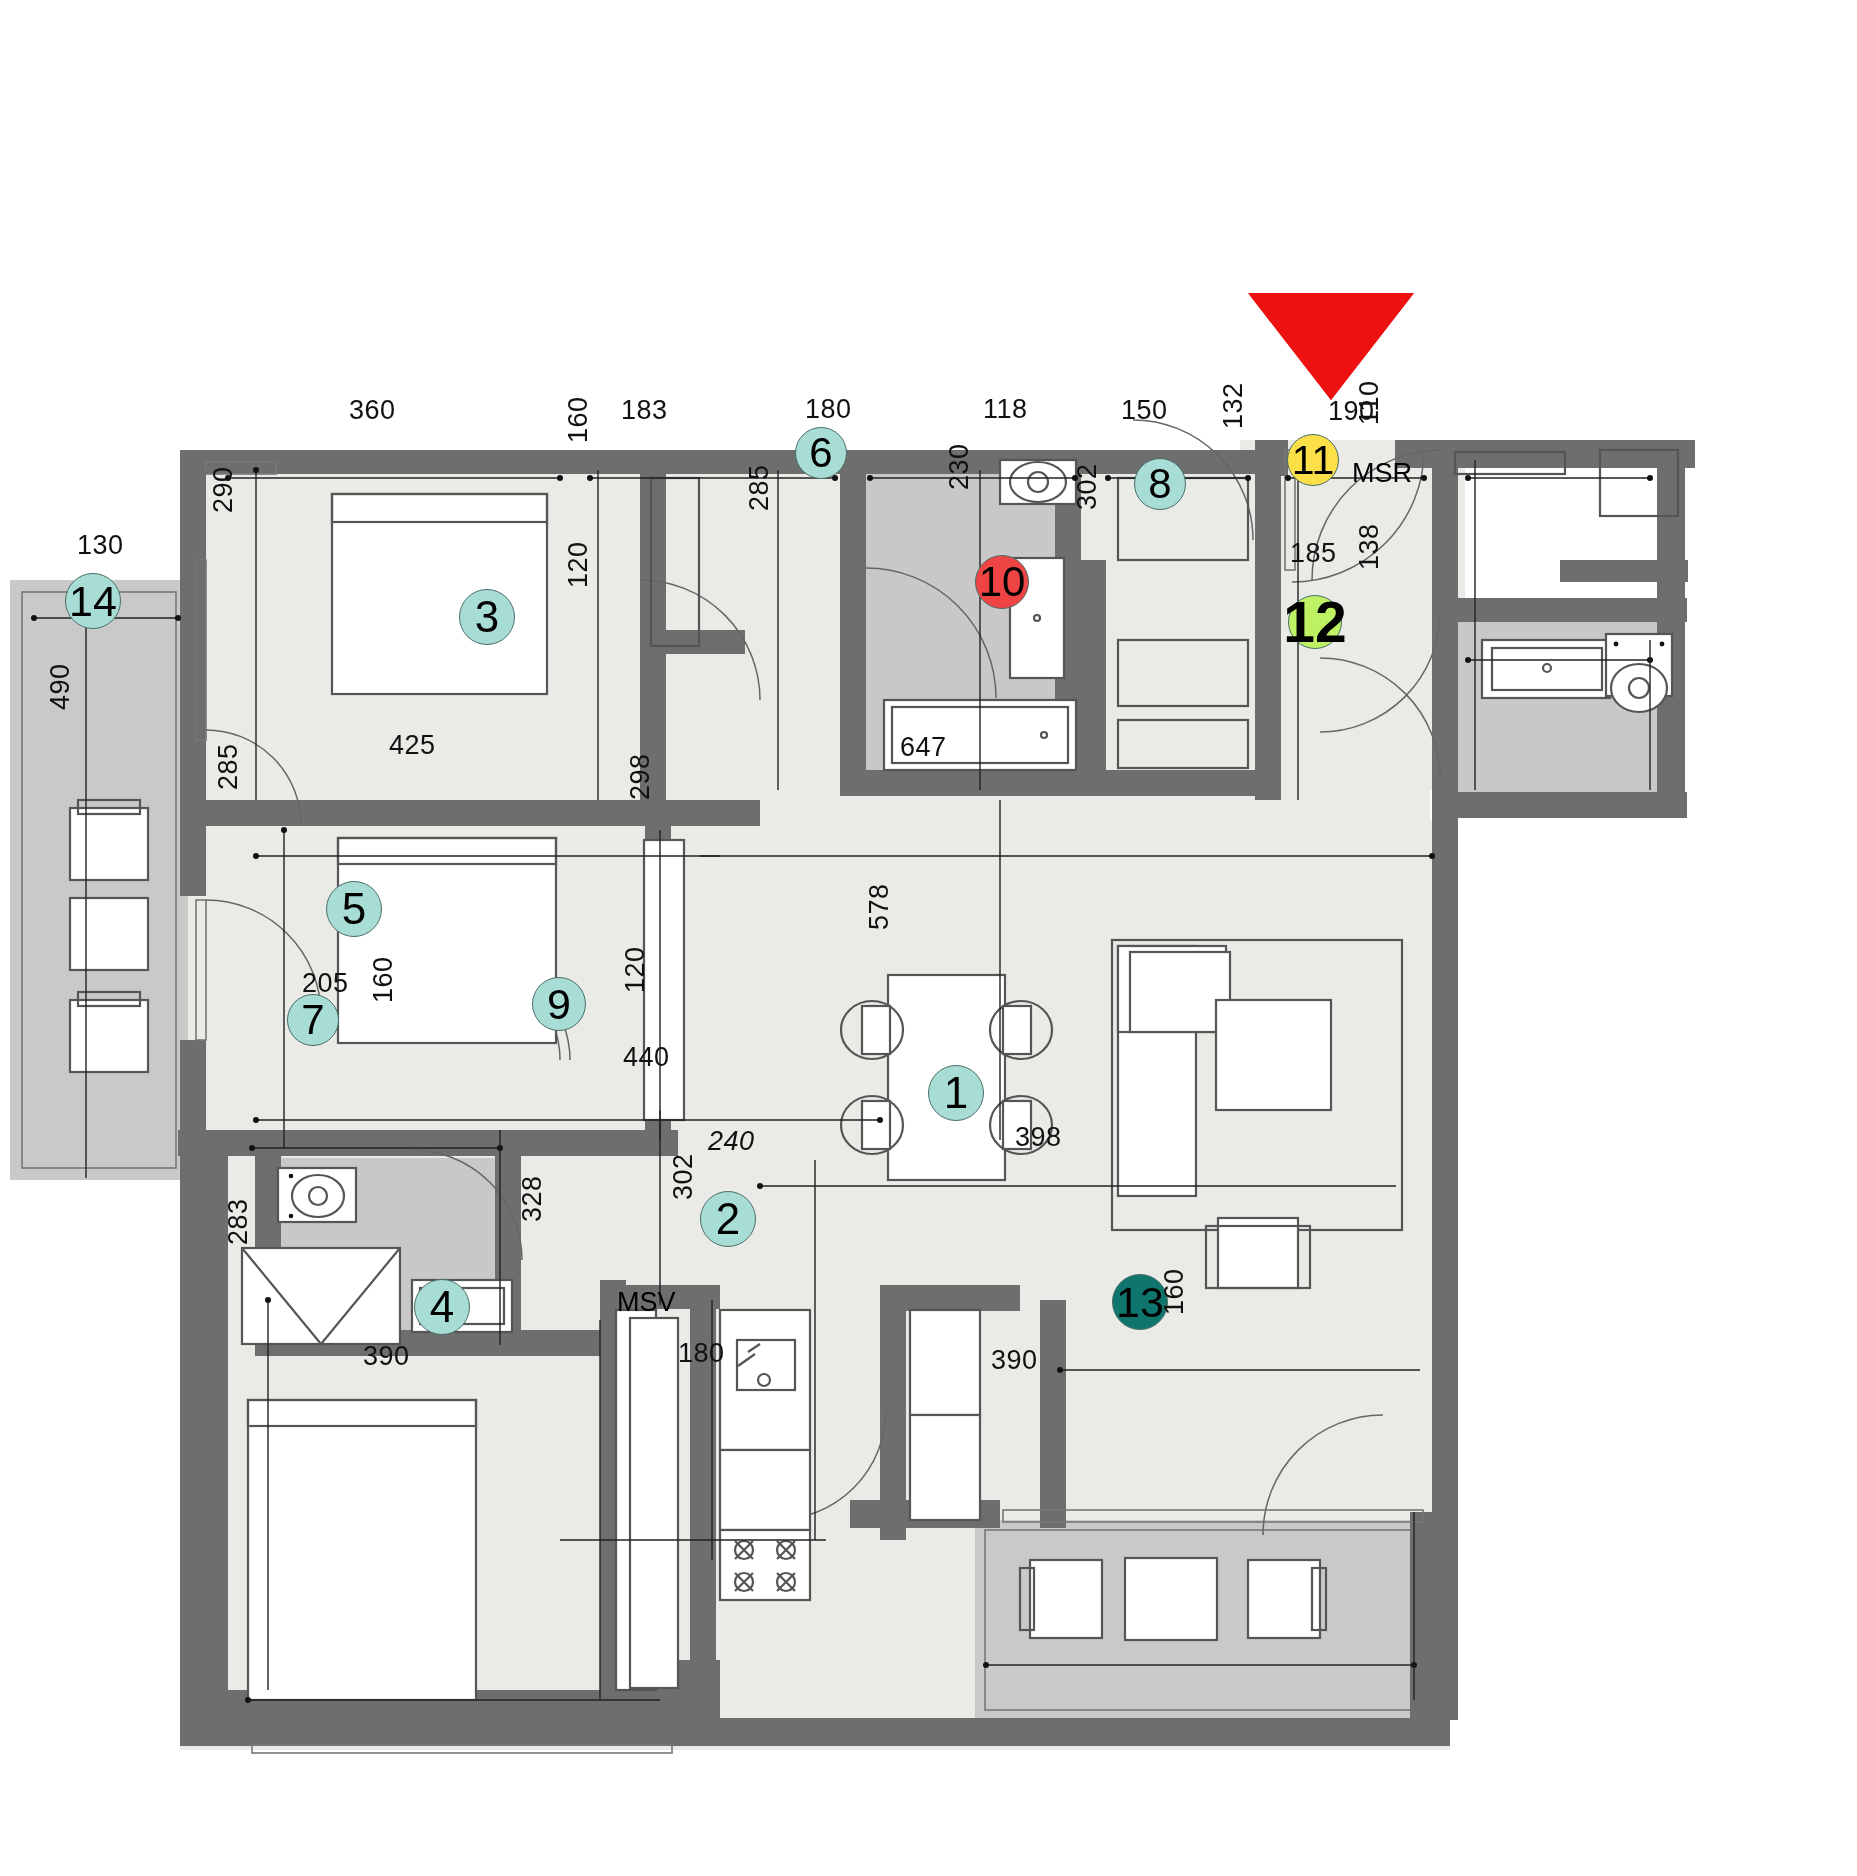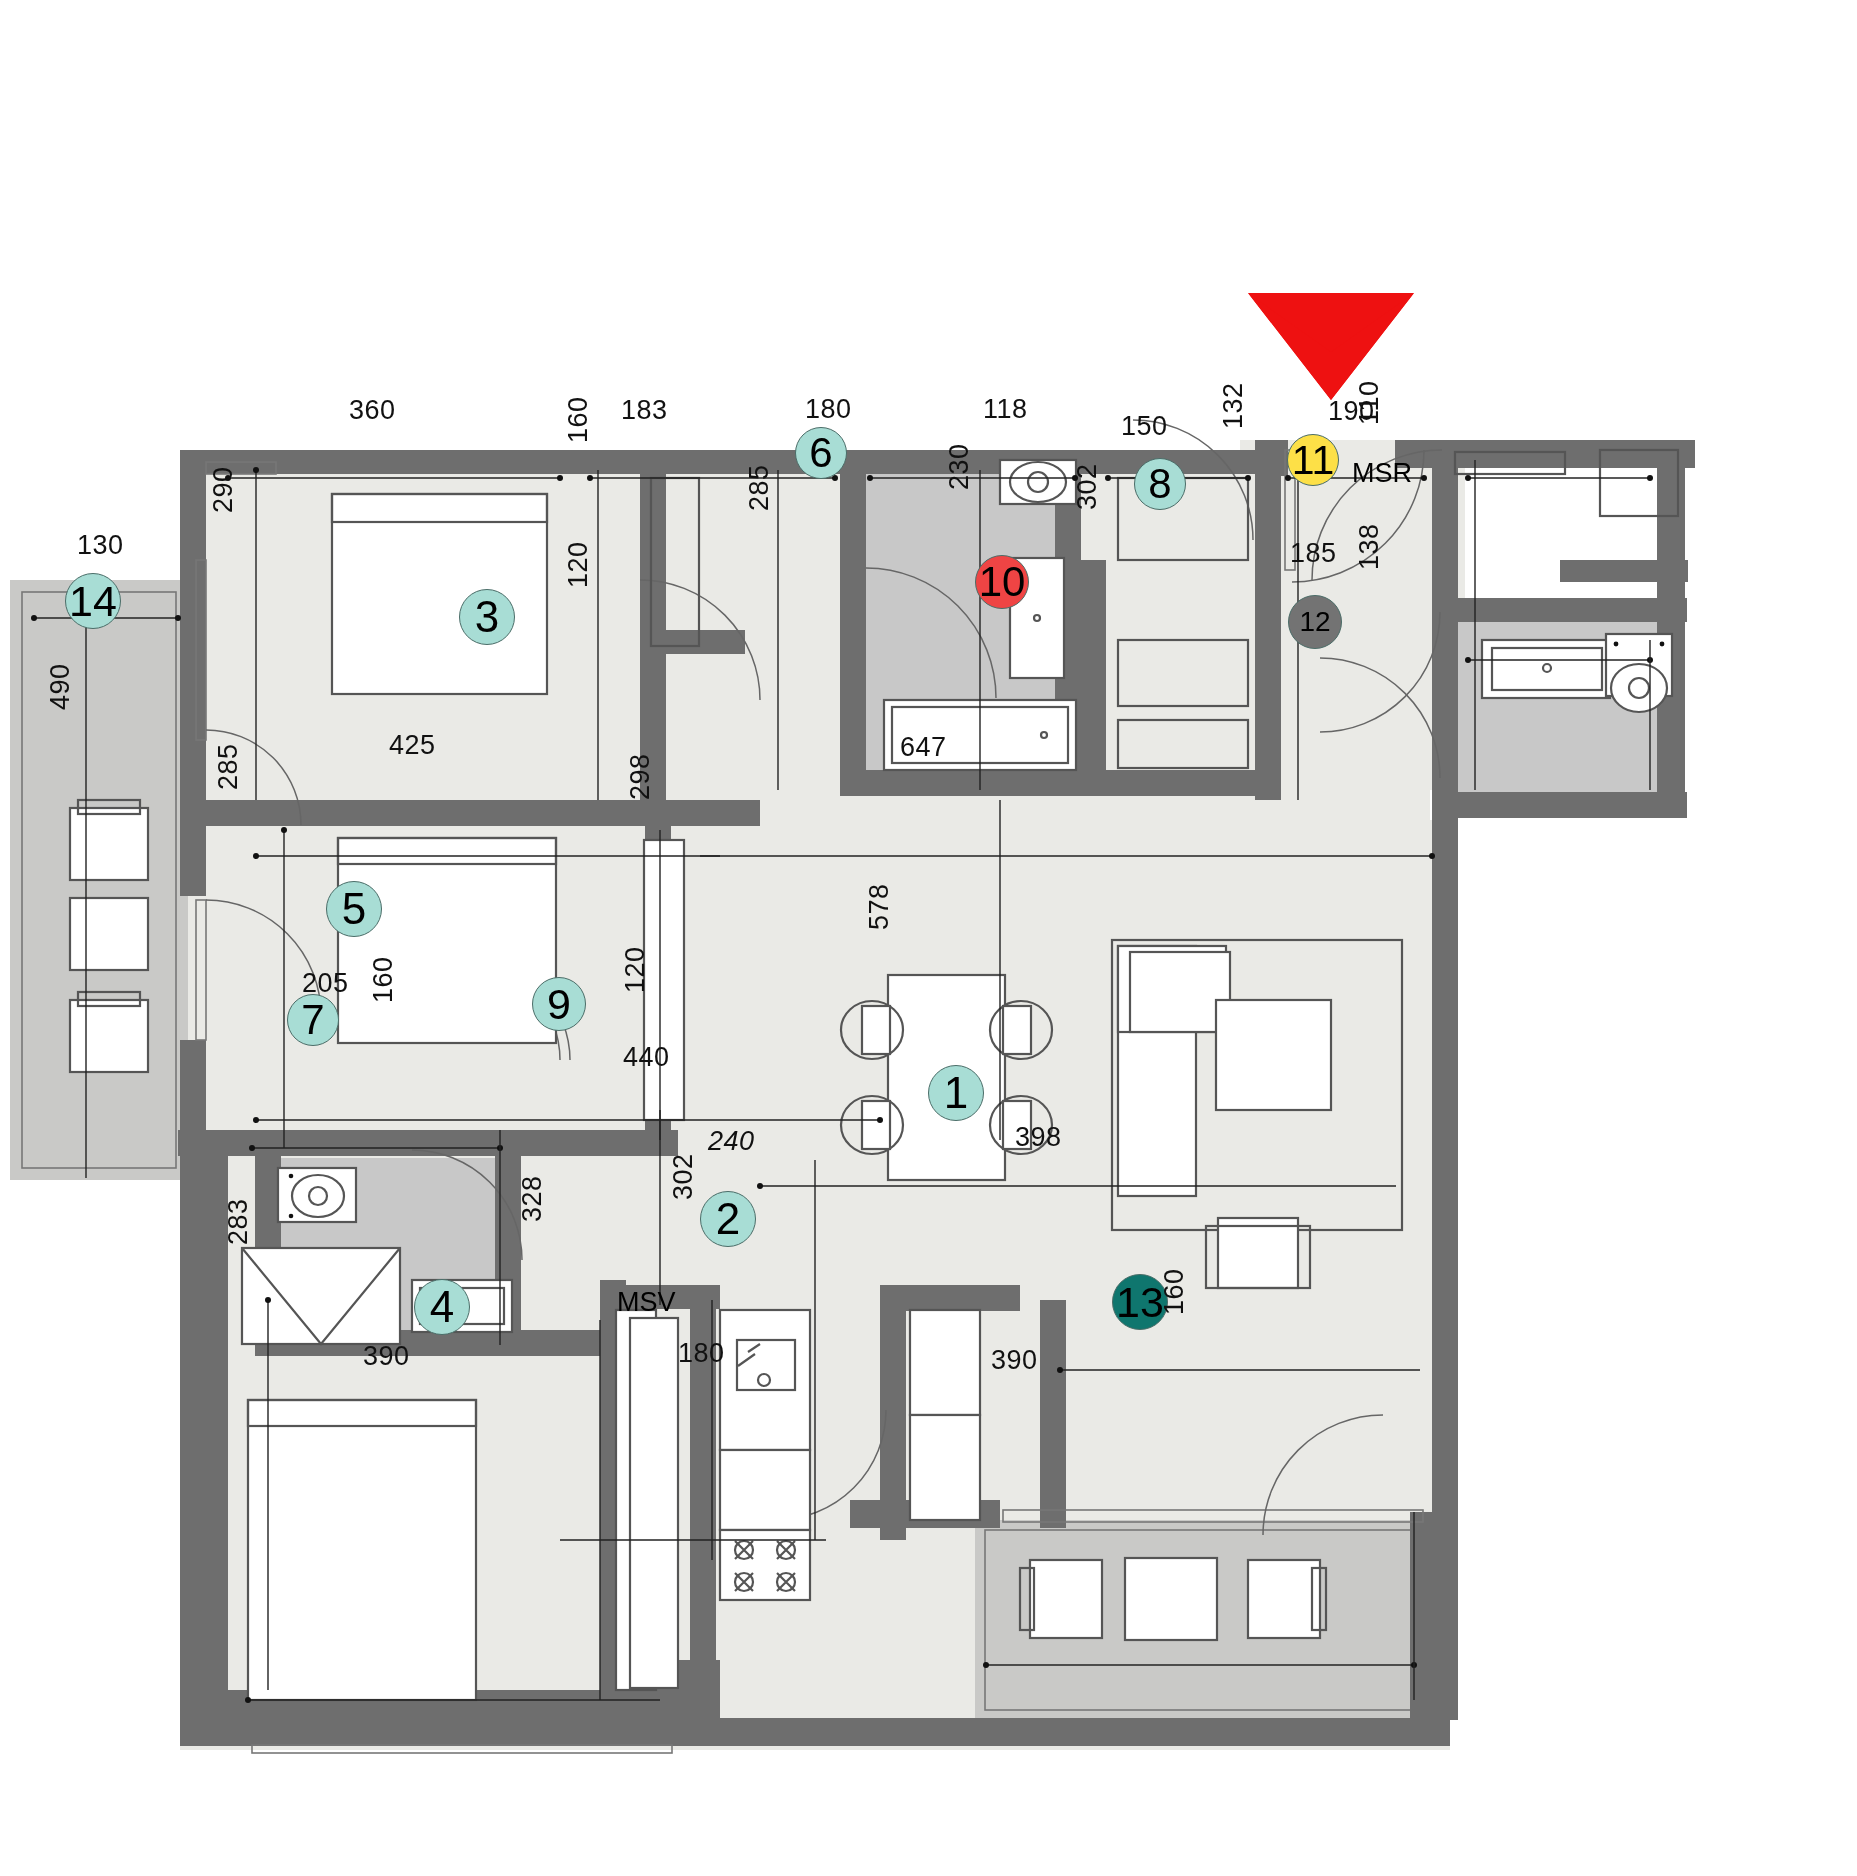--- a/index.html
+++ b/index.html
@@ -327,36 +327,36 @@
       <div class="rmark" style="left: 700px; top: 1191px; width: 54px; height: 54px; font-size: 44px; background: rgb(168, 221, 213); border-color: rgb(75, 109, 104);">2</div>
       <div class="rmark" style="left: 459px; top: 589px; width: 54px; height: 54px; font-size: 44px; background: rgb(168, 221, 213); border-color: rgb(75, 109, 104);">3</div>
       <div class="rmark" style="left: 414px; top: 1279px; width: 54px; height: 54px; font-size: 44px; background: rgb(168, 221, 213); border-color: rgb(75, 109, 104);">4</div>
       <div class="rmark" style="left: 326px; top: 881px; width: 54px; height: 54px; font-size: 44px; background: rgb(168, 221, 213); border-color: rgb(75, 109, 104);">5</div>
       <div class="rmark" style="left: 795px; top: 427px; width: 50px; height: 50px; font-size: 42px; background: rgb(168, 221, 213); border-color: rgb(75, 109, 104);">6</div>
       <div class="rmark" style="left: 287px; top: 994px; width: 50px; height: 50px; font-size: 42px; background: rgb(168, 221, 213); border-color: rgb(75, 109, 104);">7</div>
       <div class="rmark" style="left: 1134px; top: 458px; width: 50px; height: 50px; font-size: 42px; background: rgb(168, 221, 213); border-color: rgb(75, 109, 104);">8</div>
       <div class="rmark" style="left: 532px; top: 977px; width: 52px; height: 52px; font-size: 43px; background: rgb(168, 221, 213); border-color: rgb(75, 109, 104);">9</div>
       <div class="rmark" style="left: 975px; top: 555px; width: 52px; height: 52px; font-size: 42px; background: #ef4444; border-color: rgb(75, 109, 104);">10</div>
       <div class="rmark" style="left: 1287px; top: 434px; width: 50px; height: 50px; font-size: 41px; background: #fde047; border-color: rgb(75, 109, 104);">11</div>
-      <div class="rmark" style="left: 1288px; top: 595px; width: 52px; height: 52px; font-size: 28px; background: #737373; border-color: rgb(75, 109, 104);">12</div>
+      <div class="rmark" style="left: 1288px; top: 595px; width: 52px; height: 52px; font-size: 57px; background: #bef264; border-color: rgb(75, 109, 104); font-weight: bold;">12</div>
       <div class="rmark" style="left: 1112px; top: 1274px; width: 54px; height: 54px; font-size: 43px; background: #0f766e; border-color: rgb(75, 109, 104);">13</div>
       <div class="rmark" style="left: 65px; top: 573px; width: 54px; height: 54px; font-size: 43px; background: rgb(168, 221, 213); border-color: rgb(75, 109, 104);">14</div>
     </div>
 
   <div id="dims">
       <span class="dimtxt" style="left: 349px; top: 395px;">360</span>
       <span class="dimtxt v" style="left: 208px; top: 513px;">290</span>
       <span class="dimtxt" style="left: 621px; top: 395px;">183</span>
       <span class="dimtxt v" style="left: 563px; top: 443px;">160</span>
       <span class="dimtxt v" style="left: 563px; top: 588px;">120</span>
       <span class="dimtxt" style="left: 805px; top: 394px;">180</span>
       <span class="dimtxt v" style="left: 744px; top: 511px;">285</span>
       <span class="dimtxt" style="left: 983px; top: 394px;">118</span>
       <span class="dimtxt v" style="left: 944px; top: 490px;">230</span>
-      <span class="dimtxt" style="left: 1121px; top: 395px; margin-top: 16px;">150</span>
+      <span class="dimtxt" style="left: 1121px; top: 395px;">150</span>
       <span class="dimtxt v" style="left: 1072px; top: 510px;">302</span>
       <span class="dimtxt" style="left: 1328px; top: 396px;">190</span>
       <span class="dimtxt v" style="left: 1218px; top: 429px;">132</span>
       <span class="dimtxt v" style="left: 1354px; top: 425px;">110</span>
       <span class="dimtxt" style="left: 1290px; top: 538px;">185</span>
       <span class="dimtxt v" style="left: 1354px; top: 570px;">138</span>
       <span class="dimtxt" style="left: 77px; top: 530px;">130</span>
       <span class="dimtxt v" style="left: 45px; top: 710px;">490</span>
       <span class="dimtxt" style="left: 389px; top: 730px;">425</span>
       <span class="dimtxt v" style="left: 213px; top: 790px;">285</span>

